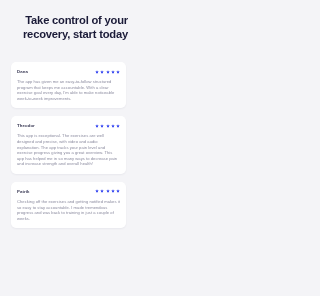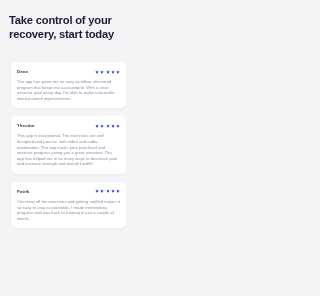--- a/index.html
+++ b/index.html
@@ -21,20 +21,21 @@
     box-sizing: border-box;
   }
   .headline {
     margin: 0;
     padding: 13px 9px 0 9px;
     font-size: 11.2px;
     line-height: 14.2px;
     font-weight: bold;
     color: #1b1b38;
     letter-spacing: -0.2px;
+    text-align: right;
   }
   .cards {
     position: absolute;
     top: 62px;
     left: 11px;
     width: 115px;
     display: flex;
     flex-direction: column;
     gap: 8px;
   }

